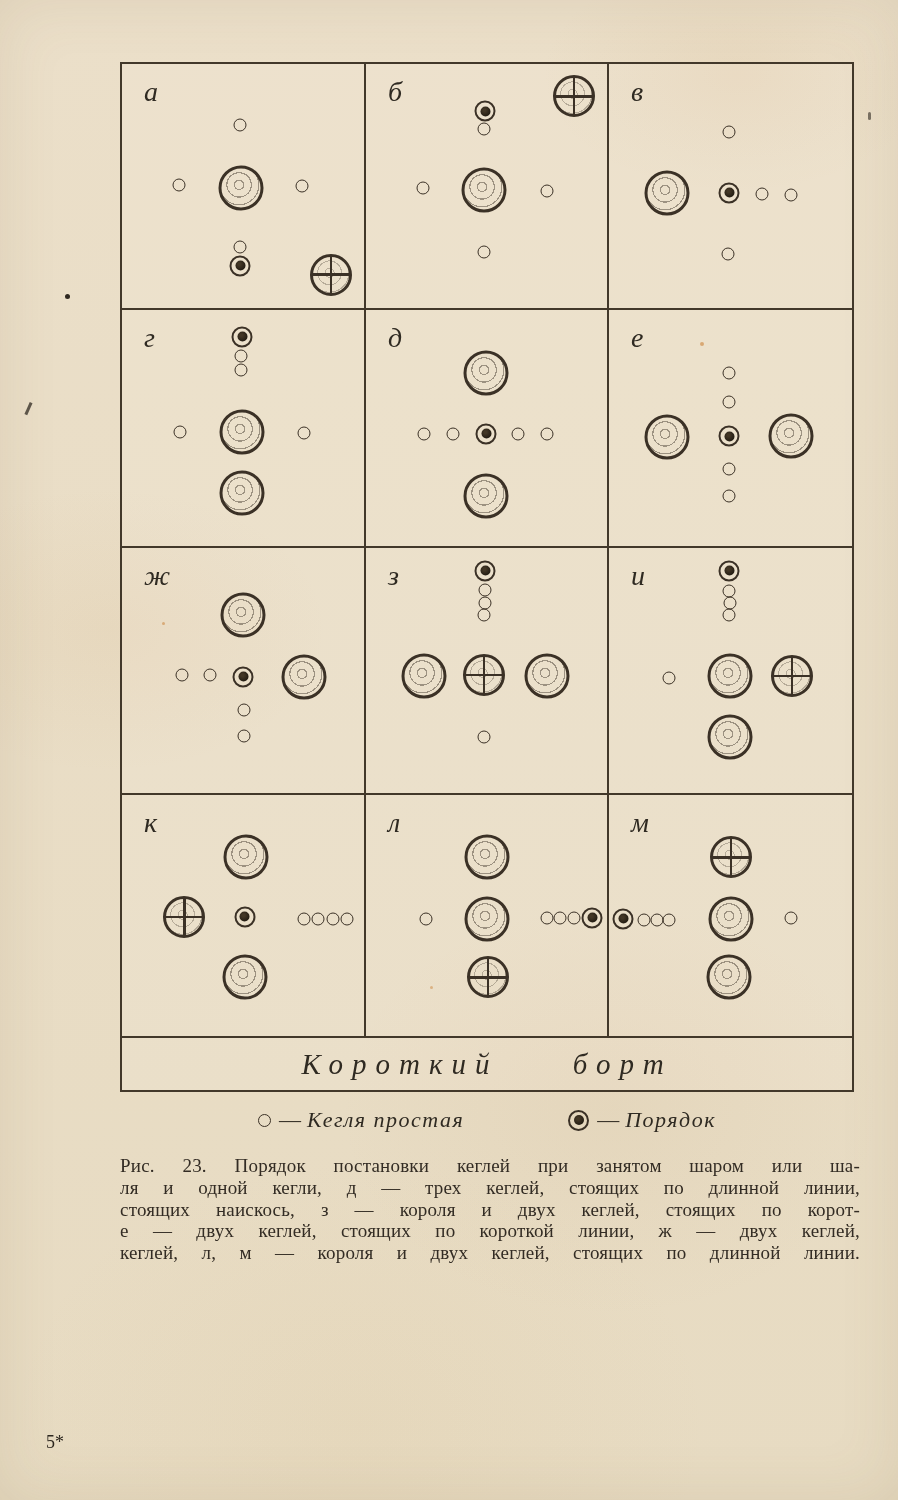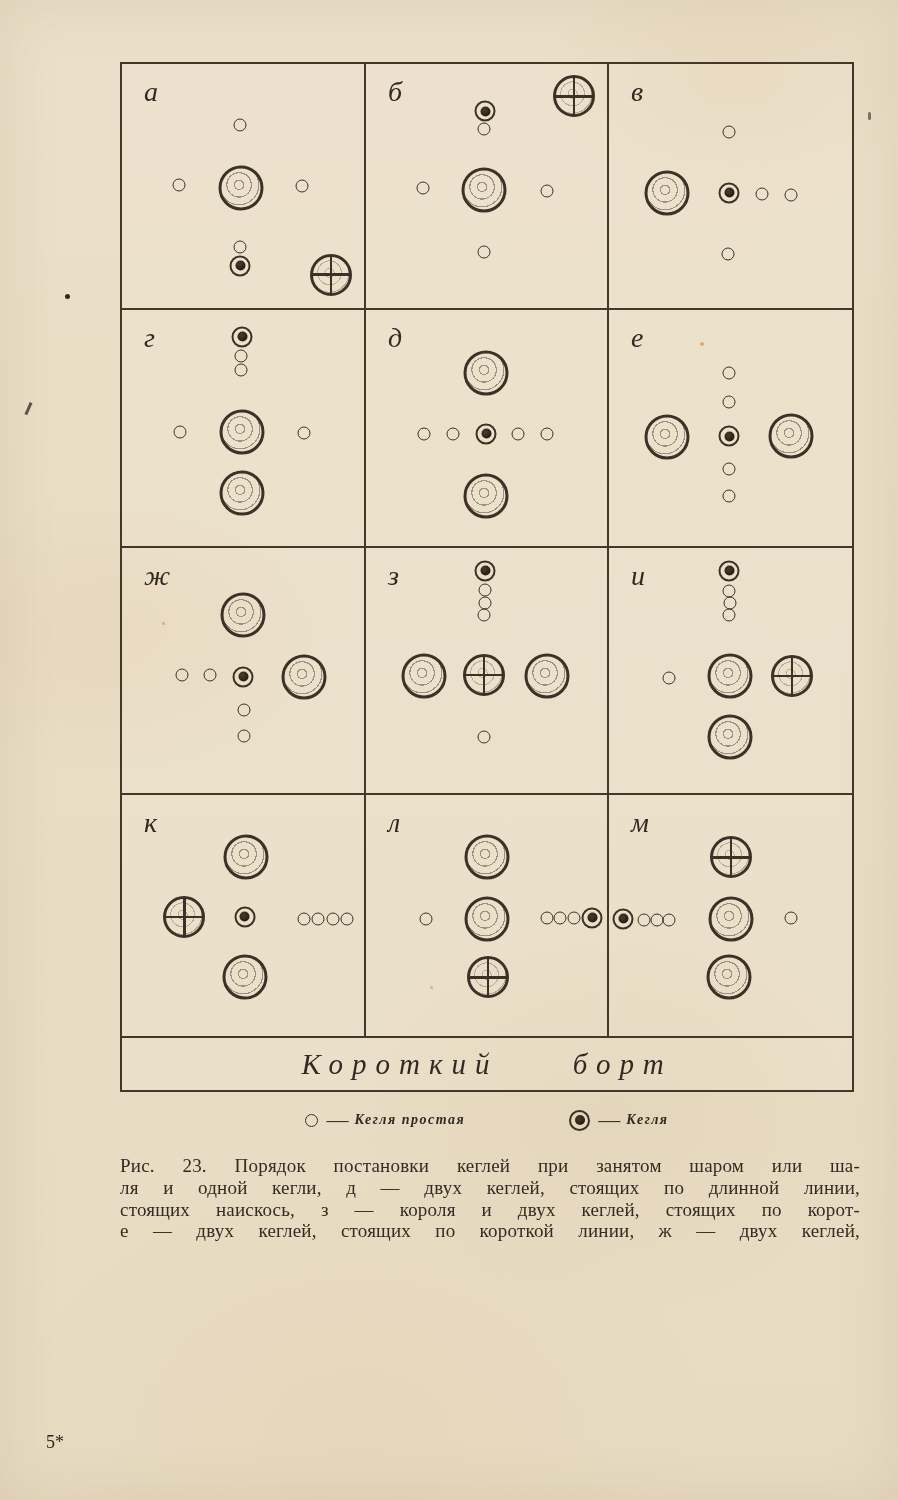--- a/index.html
+++ b/index.html
@@ -84,23 +84,22 @@
   }
   
   .legend{
     margin-top:13px;display:flex;justify-content:center;gap:104px;align-items:center;
     height:30px;
   }
   .legend-item{display:flex;align-items:center;gap:8px;}
   .legend .sym{position:static;transform:none;}
   .legend-dash{font-size:22px;color:#2f2a22;letter-spacing:-2px;}
   .legend-label{
-    font-style:italic;font-size:14px;color:#2f2a22;letter-spacing:1.5px;
-    font-family:"Liberation Serif", serif;
-    font-weight:bold;
+    font-style:italic;font-size:22px;color:#2f2a22;letter-spacing:1.5px;
+    font-family:"Liberation Serif", serif;
   }
   
   .caption{
     margin-top:20px;width:740px;
     font-size:19px;line-height:21.8px;color:#332c24;letter-spacing:0.2px;
   }
   .caption-line{text-align:justify;text-align-last:justify;white-space:nowrap;}
   .caption-line:last-child{text-align-last:justify;}
   
   .footer-mark{position:absolute;left:46px;top:1432px;font-size:18px;color:#2c261e;}
@@ -252,29 +251,30 @@
 
     <div class="legend">
       <div class="legend-item">
         <span class="sym pin"></span>
         <span class="legend-dash">—</span>
         <span class="legend-label">Кегля простая</span>
       </div>
       <div class="legend-item">
         <span class="sym king"></span>
         <span class="legend-dash">—</span>
-        <span class="legend-label">Кегля</span>
+        <span class="legend-label">Порядок</span>
       </div>
     </div>
 
     <div class="caption">
       <div class="caption-line">Рис. 23. Порядок постановки кеглей при занятом шаром или ша-</div>
-      <div class="caption-line">ля и одной кегли, д — двух кеглей, стоящих по длинной линии,</div>
+      <div class="caption-line">ля и одной кегли, д — трех кеглей, стоящих по длинной линии,</div>
       <div class="caption-line">стоящих наискось, з — короля и двух кеглей, стоящих по корот-</div>
       <div class="caption-line">е — двух кеглей, стоящих по короткой линии, ж — двух кеглей,</div>
+      <div class="caption-line">кеглей, л, м — короля и двух кеглей, стоящих по длинной линии.</div>
     </div>
   </div>
 
   <div class="footer-mark">5*</div>
 
   <div class="speck dark1"></div>
   <div class="slash"></div>
   <div class="speck d2"></div>
   <div class="speck o1"></div>
   <div class="speck o2"></div>

